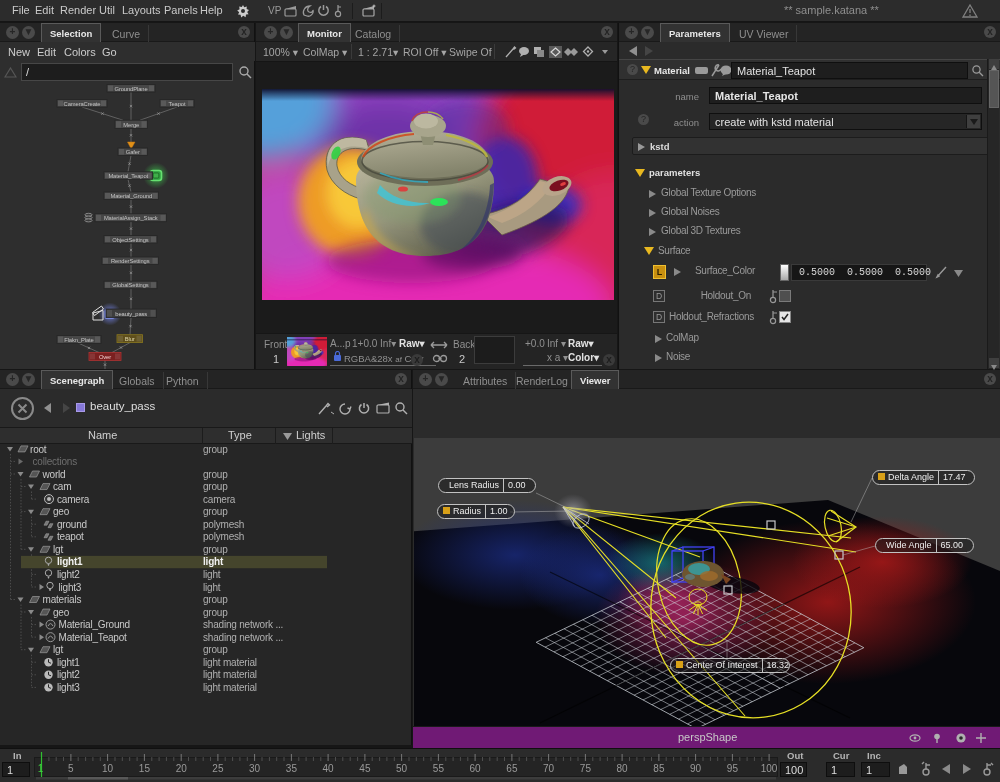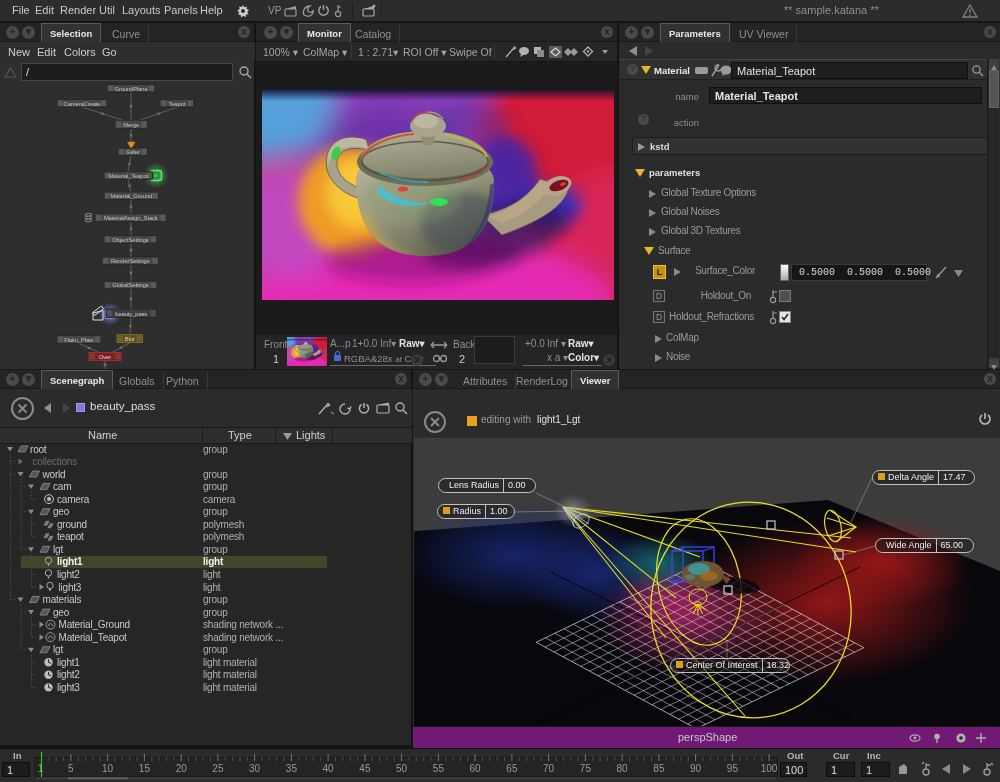--- a/index.html
+++ b/index.html
@@ -478,20 +478,23 @@
 <div class="abs" style="left:112px;top:2px;width:237px;height:17px;background:#1e1e1e;border:1px solid #0f0f0f;color:#e2e2e2;font-size:11px;padding:1px 5px;line-height:14px">Material_Teapot</div>
 <svg class="abs" style="left:352px;top:4px" width="13" height="13" viewBox="0 0 13 13">
           <circle cx="5.5" cy="5.5" r="3.6" fill="none" stroke="#999" stroke-width="1.3"></circle>
           <line x1="8.2" y1="8.2" x2="12" y2="12" stroke="#999" stroke-width="1.3"></line>
         </svg>
 </div>
 <span class="abs" style="left:54px;top:68px;width:26px;color:#8f8f8f;font-size:9.5px;text-align:right">name</span>
 <div class="abs" style="left:90px;top:64px;width:273px;height:17px;background:#1e1e1e;border:1px solid #0f0f0f;color:#e5e5e5;font-size:11px;font-weight:bold;padding:1px 5px;line-height:14px">Material_Teapot</div>
 <span class="abs" style="left:19px;top:91px;width:11px;height:11px;border-radius:50%;background:#4a4a4a;color:#262626;font-size:9px;text-align:center;line-height:11px;">?</span>
 <span class="abs" style="left:52px;top:94px;width:28px;color:#8f8f8f;font-size:9.5px;text-align:right">action</span>
+<div class="abs" style="left:90px;top:90px;width:273px;height:17px;background:#262626;border:1px solid #0f0f0f;color:#e2e2e2;font-size:11px;padding:1px 5px;line-height:14px">create with kstd material<span class="abs" style="right:1px;top:1px;width:14px;height:13px;background:#3f3f3f;border-left:1px solid #151515;"><svg width="14" height="13" viewBox="0 0 14 13">
+            <path d="M3,4 L11,4 L7,10 Z" fill="#1a1a1a"></path>
+          </svg></span></div>
 <div class="abs" style="left:13px;top:114px;width:365px;height:18px;background:#323232;border:1px solid #1c1c1c;border-radius:2px;">
         <svg class="abs" style="left:5px;top:5px" width="8" height="9" viewBox="0 0 8 9">
           <path d="M0,0 L7,4 L0,8 Z" fill="#999"></path>
         </svg>
         <span class="abs" style="left:17px;top:3px;color:#dcdcdc;font-size:9.5px;font-weight:bold">kstd</span>
       </div>
 <svg class="abs" style="left:16px;top:146px" width="10" height="9" viewBox="0 0 10 9">
         <path d="M0,0 L10,0 L5,8 Z" fill="#e8b820"></path>
       </svg>
 <span class="abs" style="left:30px;top:144px;color:#e0e0e0;font-size:9.5px;font-weight:bold">parameters</span>
@@ -717,33 +720,20 @@
   </div>
 
   <div class="abs panel" id="vw" style="left:413px;top:370px;width:587px;height:378px;background:#2b2b2b;">
     <div class="tabbar">
       <div class="pcirc" style="left:6px">+</div>
         <div class="pcirc" style="left:22px">▼</div>
       <div class="tab" style="left:42px">Attributes</div>
       <div class="tab" style="left:97px;padding-left:6px;padding-right:6px">RenderLog</div>
       <div class="tab active" style="left:158px">Viewer</div>
       <div class="closex">x</div>
-    </div>
-    <div class="abs" style="left:0;top:37px;width:587px;height:31px;background:#2b2b2b;">
-      <svg class="abs" style="left:10px;top:3px" width="24" height="24" viewBox="0 0 24 24">
-          <circle cx="12" cy="12" r="10" fill="none" stroke="#8a8a8a" stroke-width="2"></circle>
-          <path d="M8,8 L16,16 M16,8 L8,16" stroke="#8a8a8a" stroke-width="2"></path>
-        </svg>
-      <div class="abs" style="left:54px;top:9px;width:10px;height:10px;background:#e8a020;"></div>
-      <span class="abs" style="left:68px;top:7px;color:#9a9a9a;font-size:10px">editing with</span>
-      <span class="abs" style="left:124px;top:7px;color:#e2e2e2;font-size:10px">light1_Lgt</span>
-      <svg class="abs" style="left:565px;top:5px" width="14" height="14" viewBox="0 0 14 14">
-          <path d="M7,1 L7,7" stroke="#b8b8b8" stroke-width="1.6"></path>
-          <path d="M4,3 A5,5 0 1,0 10,3" fill="none" stroke="#b8b8b8" stroke-width="1.6"></path>
-        </svg>
     </div>
     <svg class="abs" style="left:1px;top:68px" width="586" height="288" viewBox="0 0 586 288">
 <defs>
 <radialGradient id="vblue" cx="0.5" cy="0.5" r="0.5">
             <stop offset="0" stop-color="#1c2e88" stop-opacity="0.75"></stop>
             <stop offset="1" stop-color="#1c2e88" stop-opacity="0"></stop>
           </radialGradient>
 <radialGradient id="vred" cx="0.5" cy="0.5" r="0.5">
             <stop offset="0" stop-color="#a01818" stop-opacity="0.9"></stop>
             <stop offset="1" stop-color="#a01818" stop-opacity="0"></stop>

